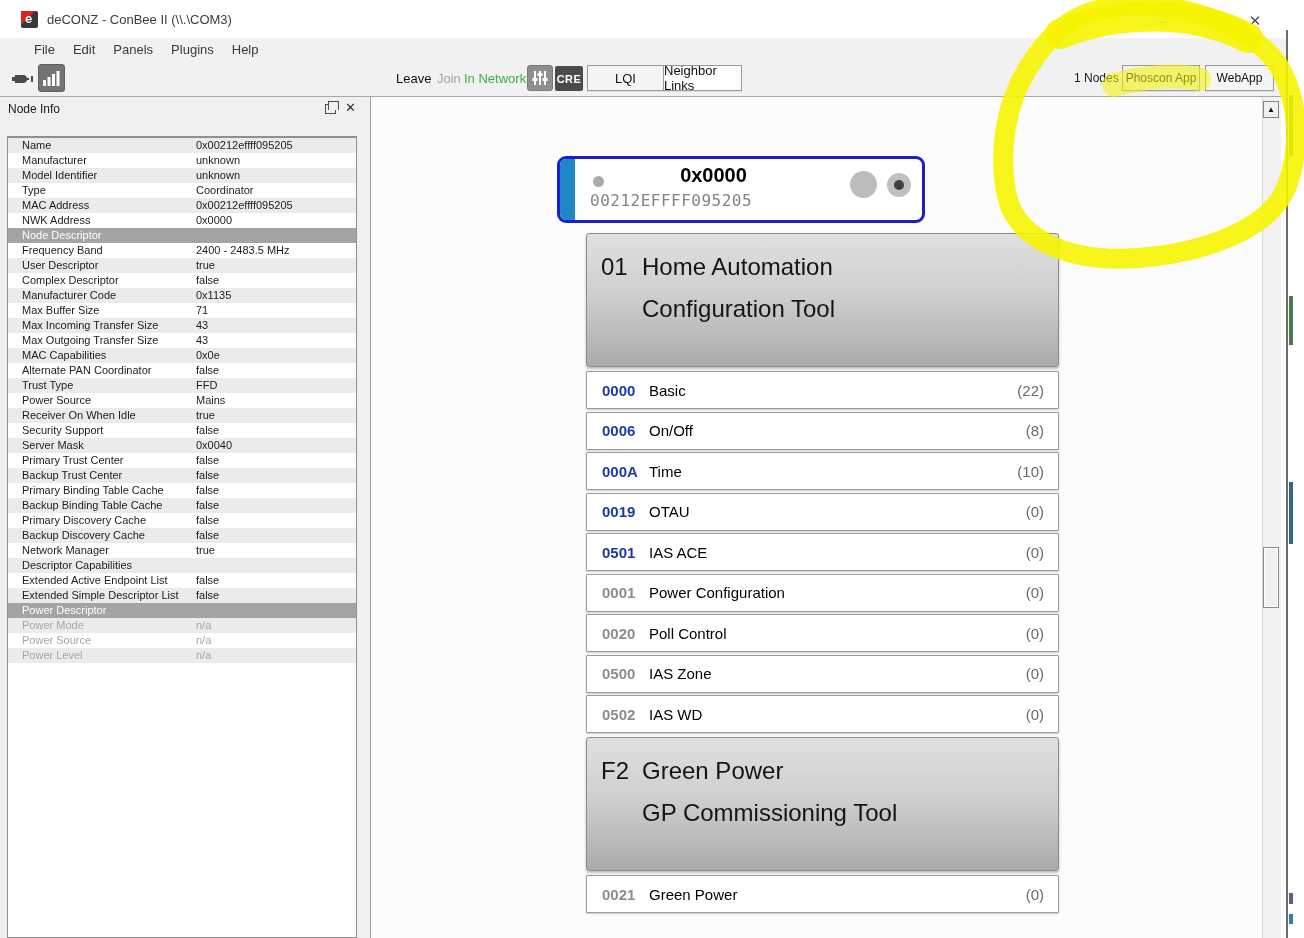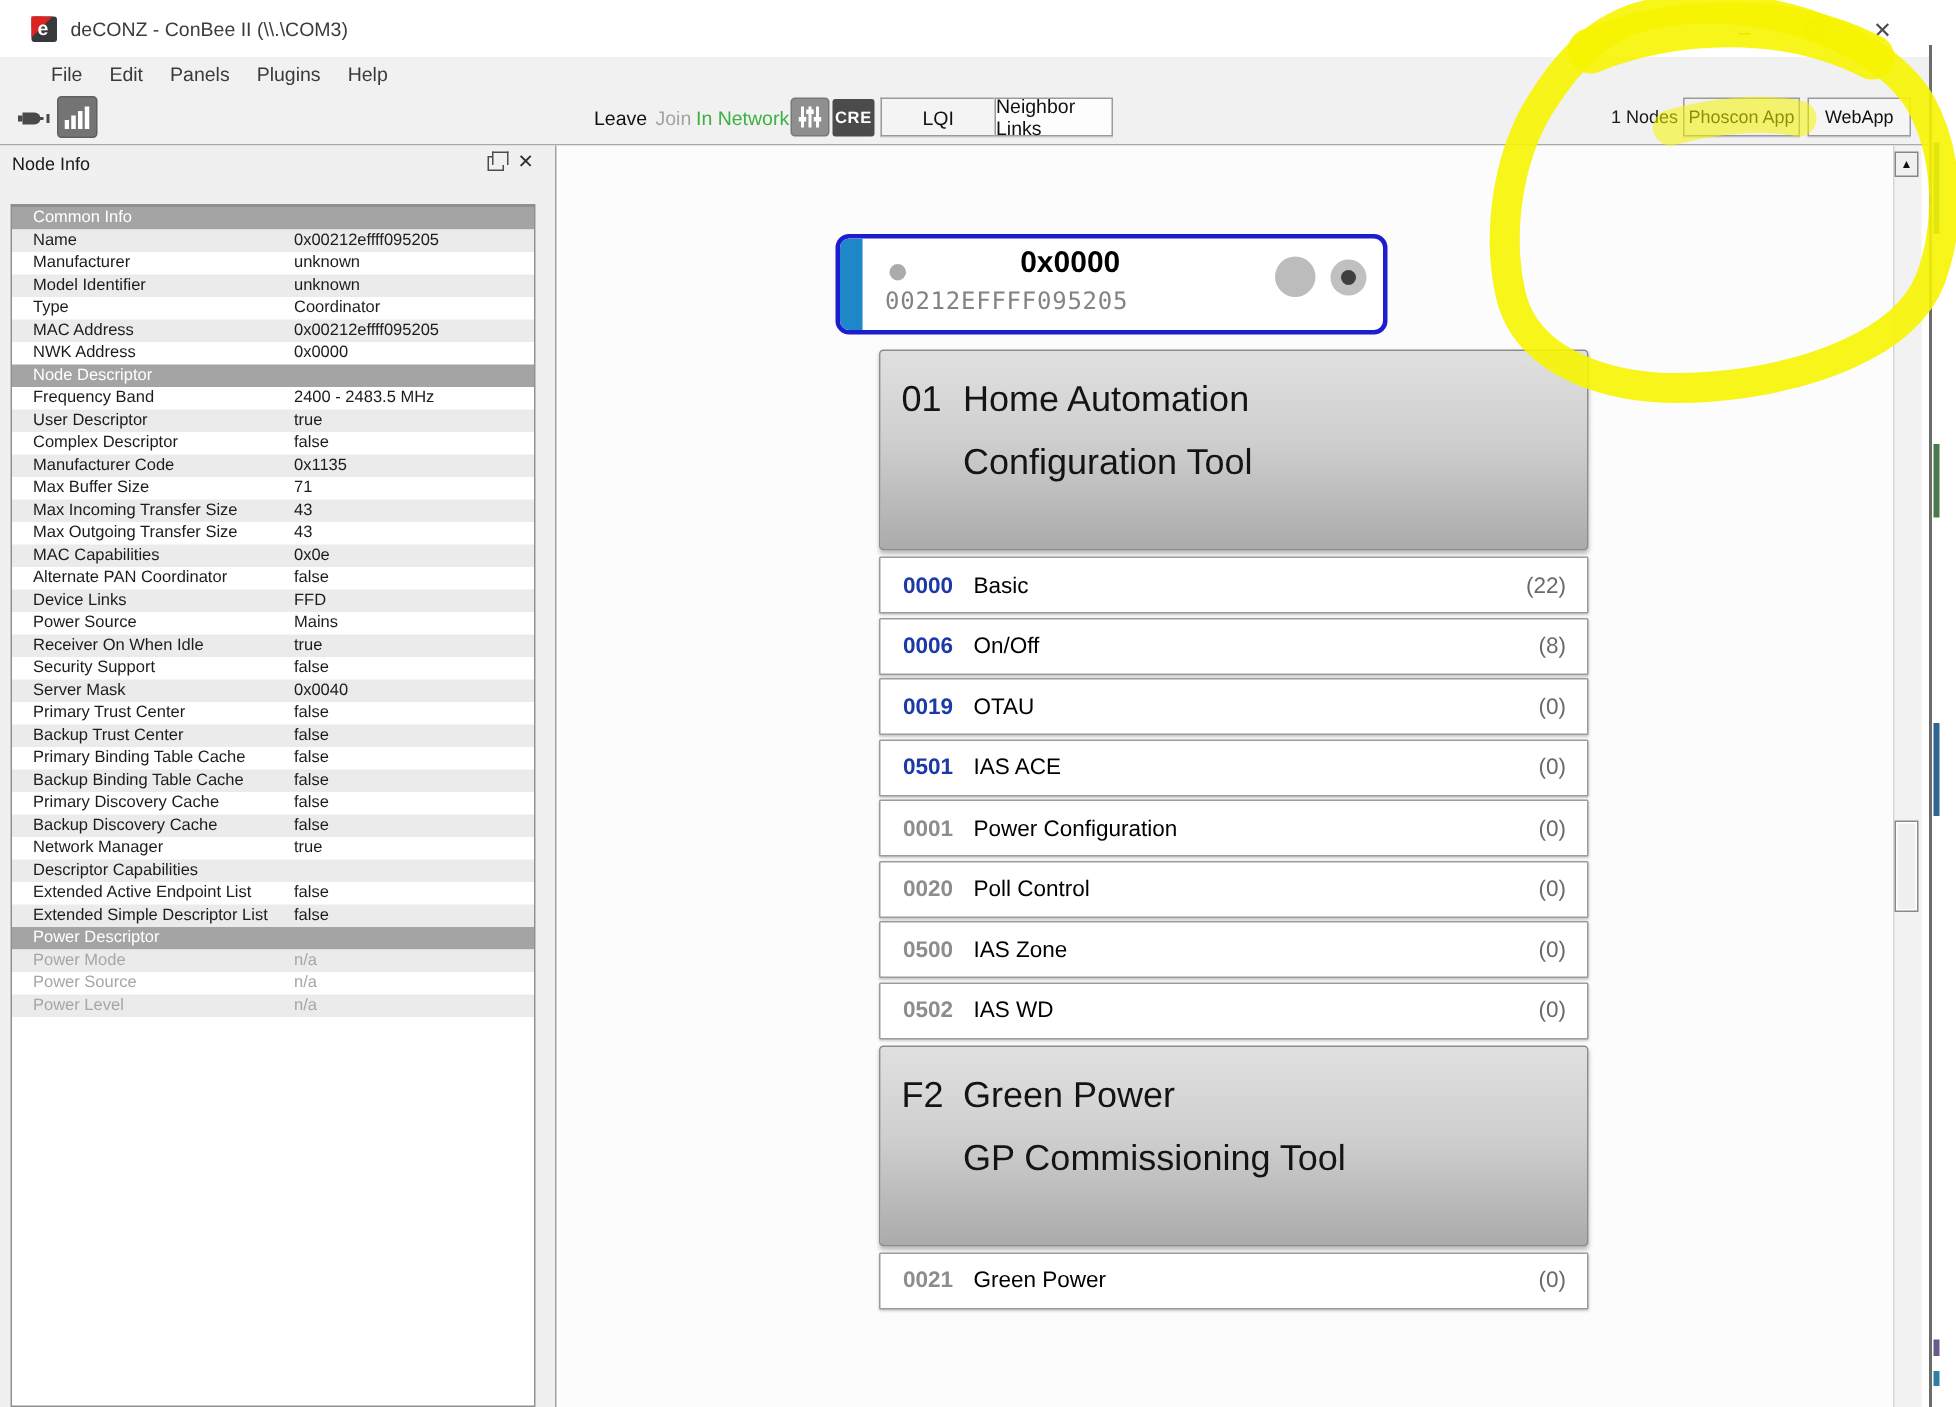--- a/index.html
+++ b/index.html
@@ -157,21 +157,20 @@
     <div class="seg-btn btn-webapp">WebApp</div>
   </div>
 
   <div class="dock">
     <div class="dock-header">
       <span class="dock-title">Node Info</span>
       <span class="float-icon"></span>
       <span class="dock-close">✕</span>
     </div>
     <div class="ni-box" id="ni-table">
-        <div class="ni-header">Common Info</div>
         <div class="ni-row stripe">
           <span class="ni-label">Name</span>
           <span class="ni-value">0x00212effff095205</span>
         </div>
         <div class="ni-row">
           <span class="ni-label">Manufacturer</span>
           <span class="ni-value">unknown</span>
         </div>
         <div class="ni-row stripe">
           <span class="ni-label">Model Identifier</span>
@@ -220,21 +219,21 @@
         </div>
         <div class="ni-row stripe">
           <span class="ni-label">MAC Capabilities</span>
           <span class="ni-value">0x0e</span>
         </div>
         <div class="ni-row">
           <span class="ni-label">Alternate PAN Coordinator</span>
           <span class="ni-value">false</span>
         </div>
         <div class="ni-row stripe">
-          <span class="ni-label">Device Links</span>
+          <span class="ni-label">Trust Type</span>
           <span class="ni-value">FFD</span>
         </div>
         <div class="ni-row">
           <span class="ni-label">Power Source</span>
           <span class="ni-value">Mains</span>
         </div>
         <div class="ni-row stripe">
           <span class="ni-label">Receiver On When Idle</span>
           <span class="ni-value">true</span>
         </div>
@@ -323,20 +322,25 @@
         <span class="cl-id">0000</span>
         <span class="cl-name">Basic</span>
         <span class="cl-count">(22)</span>
       </div>
       <div class="cluster-row cl-in">
         <span class="cl-id">0006</span>
         <span class="cl-name">On/Off</span>
         <span class="cl-count">(8)</span>
       </div>
       <div class="cluster-row cl-in">
+        <span class="cl-id">000A</span>
+        <span class="cl-name">Time</span>
+        <span class="cl-count">(10)</span>
+      </div>
+      <div class="cluster-row cl-in">
         <span class="cl-id">0019</span>
         <span class="cl-name">OTAU</span>
         <span class="cl-count">(0)</span>
       </div>
       <div class="cluster-row cl-in">
         <span class="cl-id">0501</span>
         <span class="cl-name">IAS ACE</span>
         <span class="cl-count">(0)</span>
       </div>
       <div class="cluster-row cl-out">

